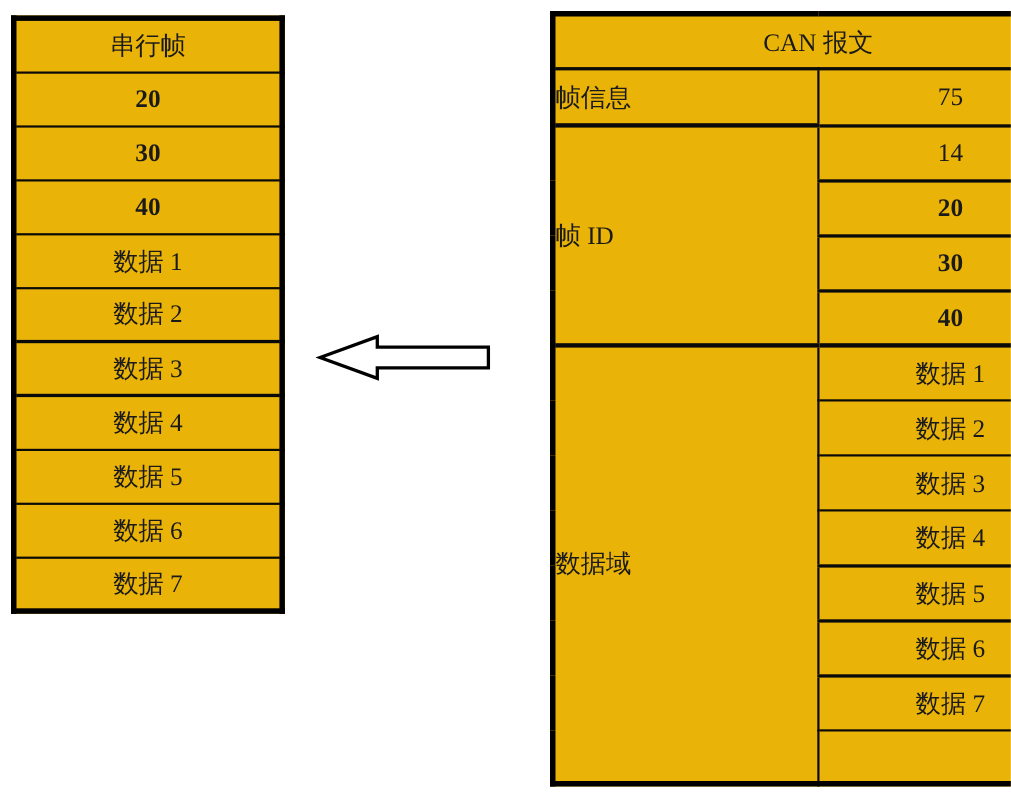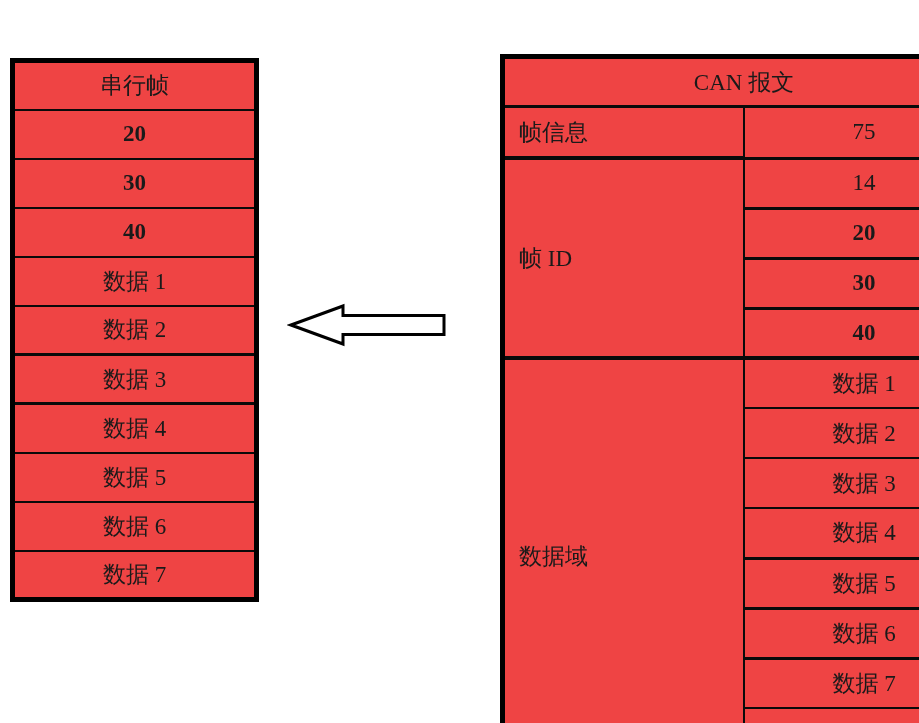--- a/index.html
+++ b/index.html
@@ -11,23 +11,22 @@
     position: relative;
     width: 919px;
     height: 723px;
     background: #ffffff;
     font-family: "Liberation Serif", "DejaVu Serif", serif;
     overflow: hidden;
   }
   table.tbl {
     border-collapse: collapse;
     position: absolute;
-    background: #ef4444;
+    background: #eab308;
     table-layout: fixed;
-    margin-top: 44px;
   }
   table.tbl td {
     border: 2px solid #0a0a0a;
     text-align: center;
     vertical-align: middle;
     font-size: 23px;
     color: #1a1a1a;
     padding: 0;
   }
   
@@ -54,21 +53,20 @@
   td.label-cell {
     width: 132px;
     text-align: left;
     vertical-align: top;
     border-right-width: 4px;
   }
   .label-inner {
     height: 48px;
     display: flex;
     align-items: center;
-    padding-left: 14px;
   }
   .header-cell { font-size: 23px; color: #141414; }
   .orange { color: #d96026; font-weight: bold; }
   .blue   { color: #2438b5; }
   
   #arrow {
     position: absolute;
     left: 287px;
     top: 302px;
   }

